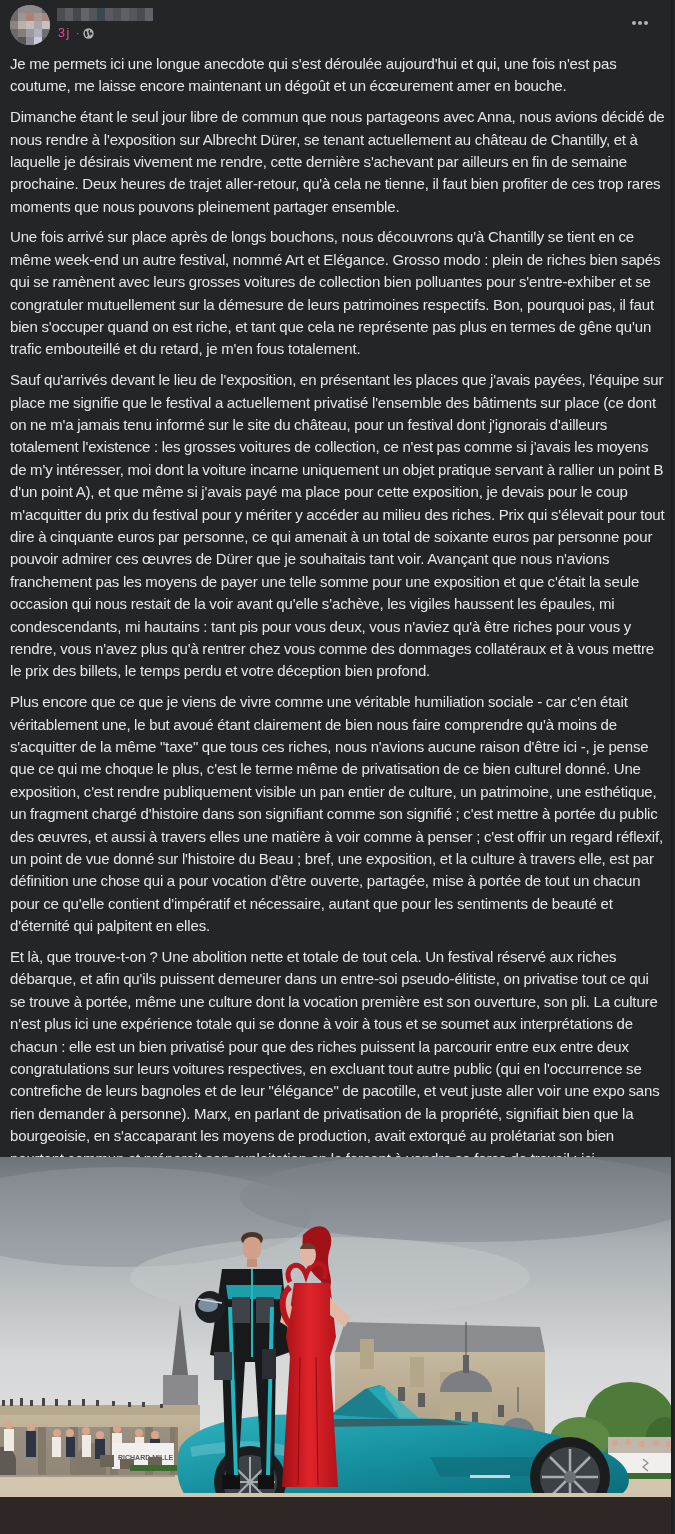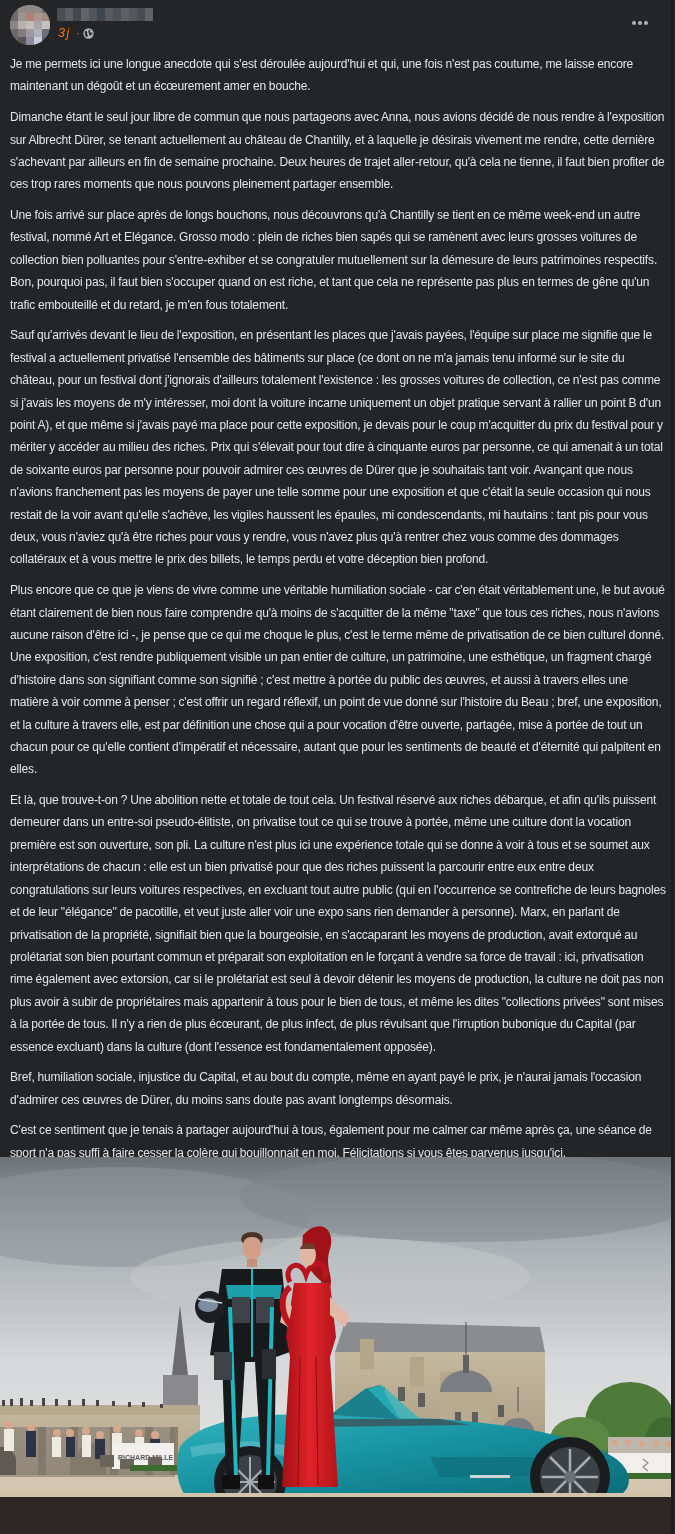--- a/index.html
+++ b/index.html
@@ -61,23 +61,22 @@
       left: 0; top: 0;
       font-size: 0; color: transparent;
     }
     .meta {
       position: absolute;
       left: 58px; top: 25px;
       height: 16px;
       display: flex;
       align-items: center;
       font-size: 12.5px;
-      color: #f97316;
+      color: #ec4899;
       letter-spacing: 1.5px;
-      font-style: italic;
     }
     .meta .dot {
       margin: 0 2px 0 5px;
       font-size: 12px;
       letter-spacing: 0;
     }
     .globe-icon {
       display: inline-block;
       width: 11px; height: 11px;
       margin-left: 1px;
@@ -98,21 +97,21 @@
       border-radius: 50%;
       background: #b0b3b8;
     }
     
     .post-body {
       position: absolute;
       left: 10px; top: 53px;
       width: 656px;
     }
     .post-body p {
-      font-size: 12px;
+      font-size: 15px;
       line-height: 22.4px;
       color: #e4e6eb;
       margin-bottom: 8.3px;
       letter-spacing: -0.15px;
       word-spacing: -0.3px;
     }
     
     .photo {
       position: absolute;
       left: 0; top: 1157px;

